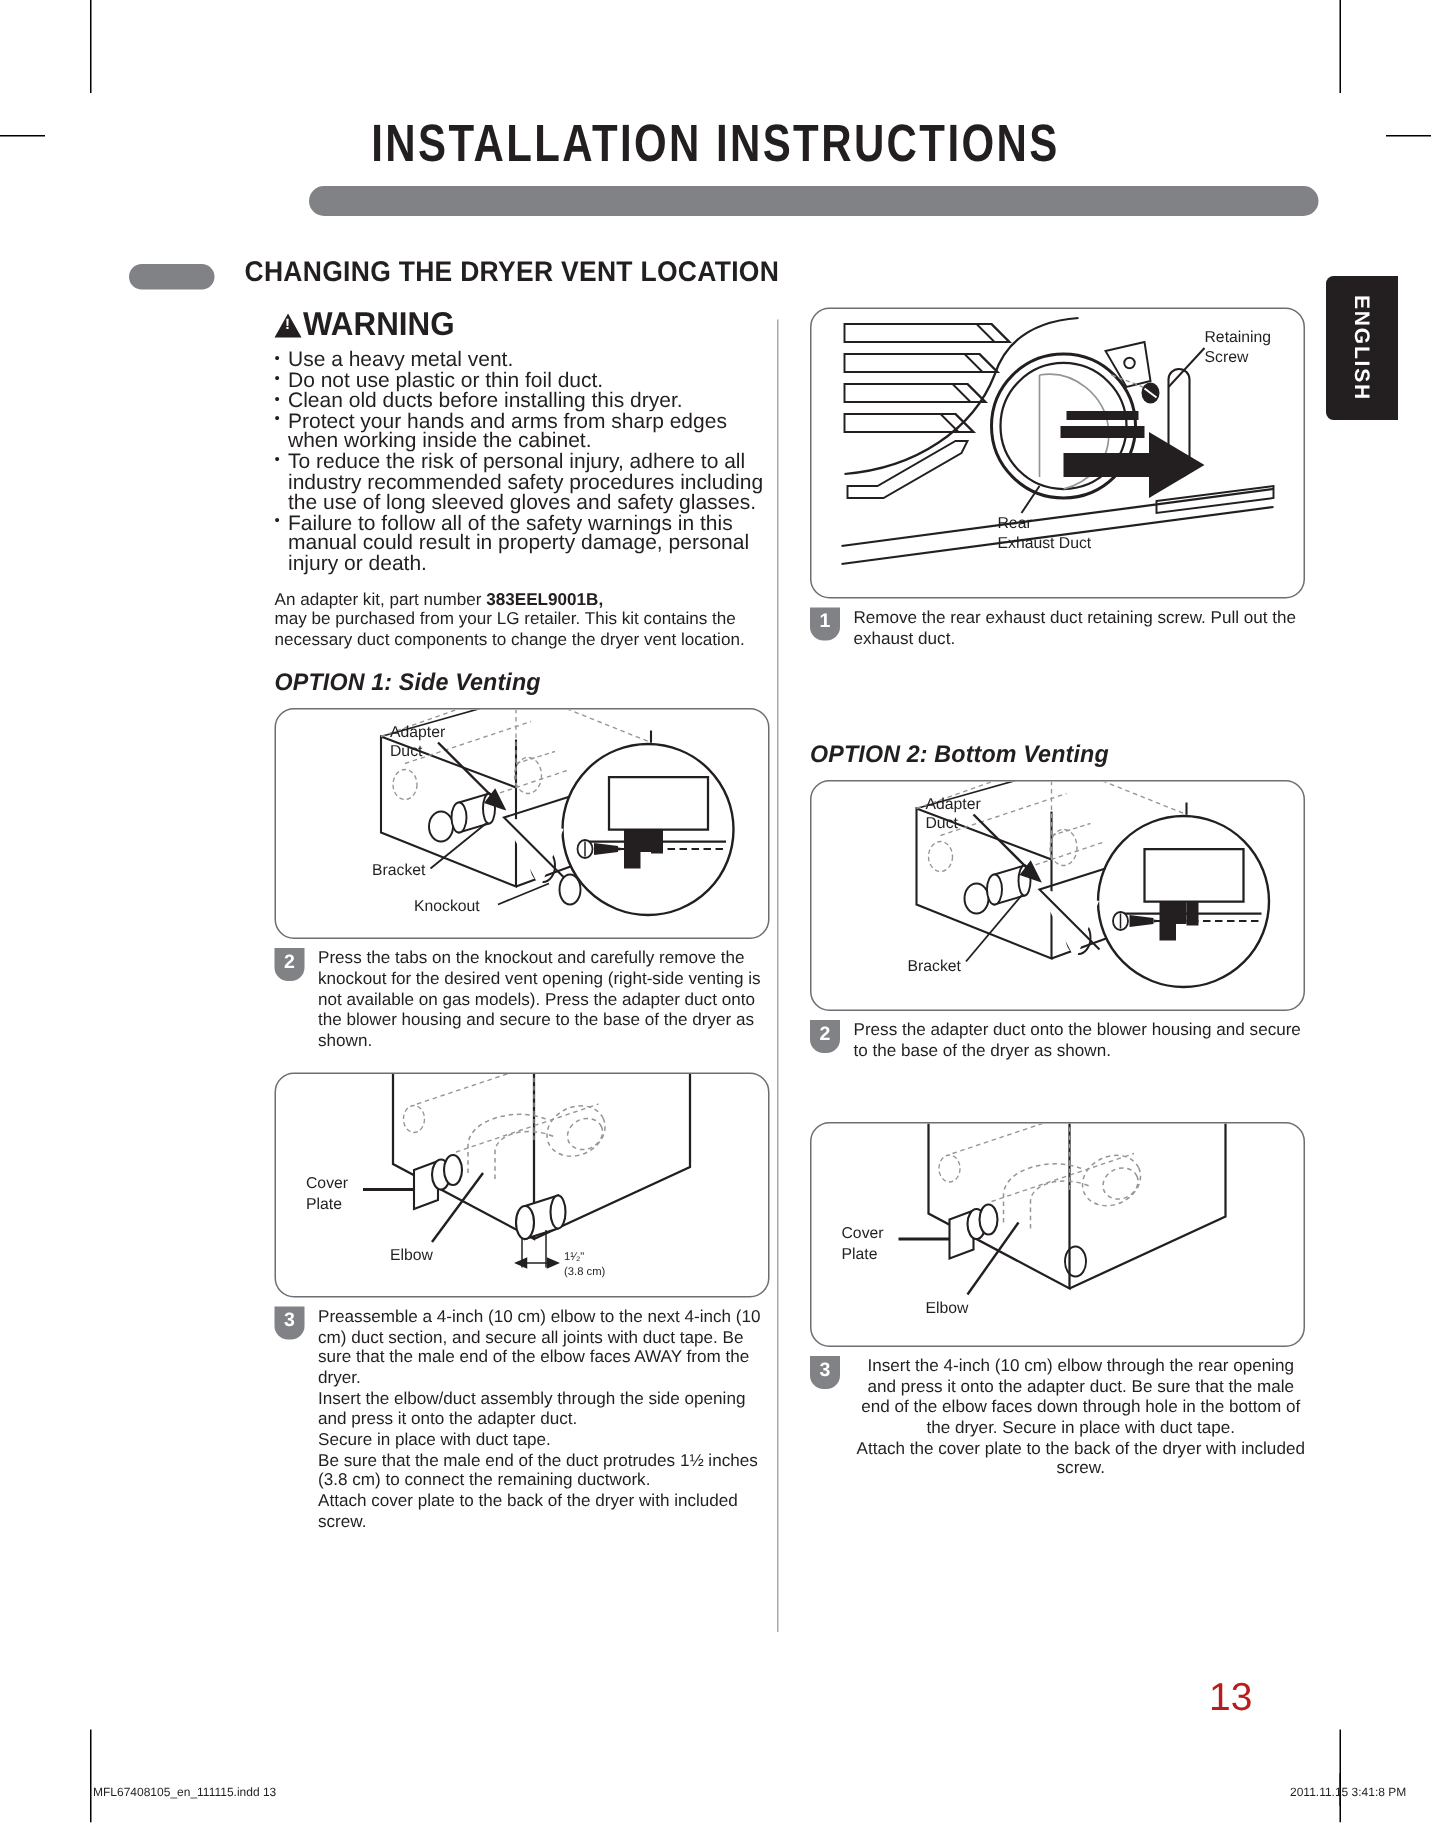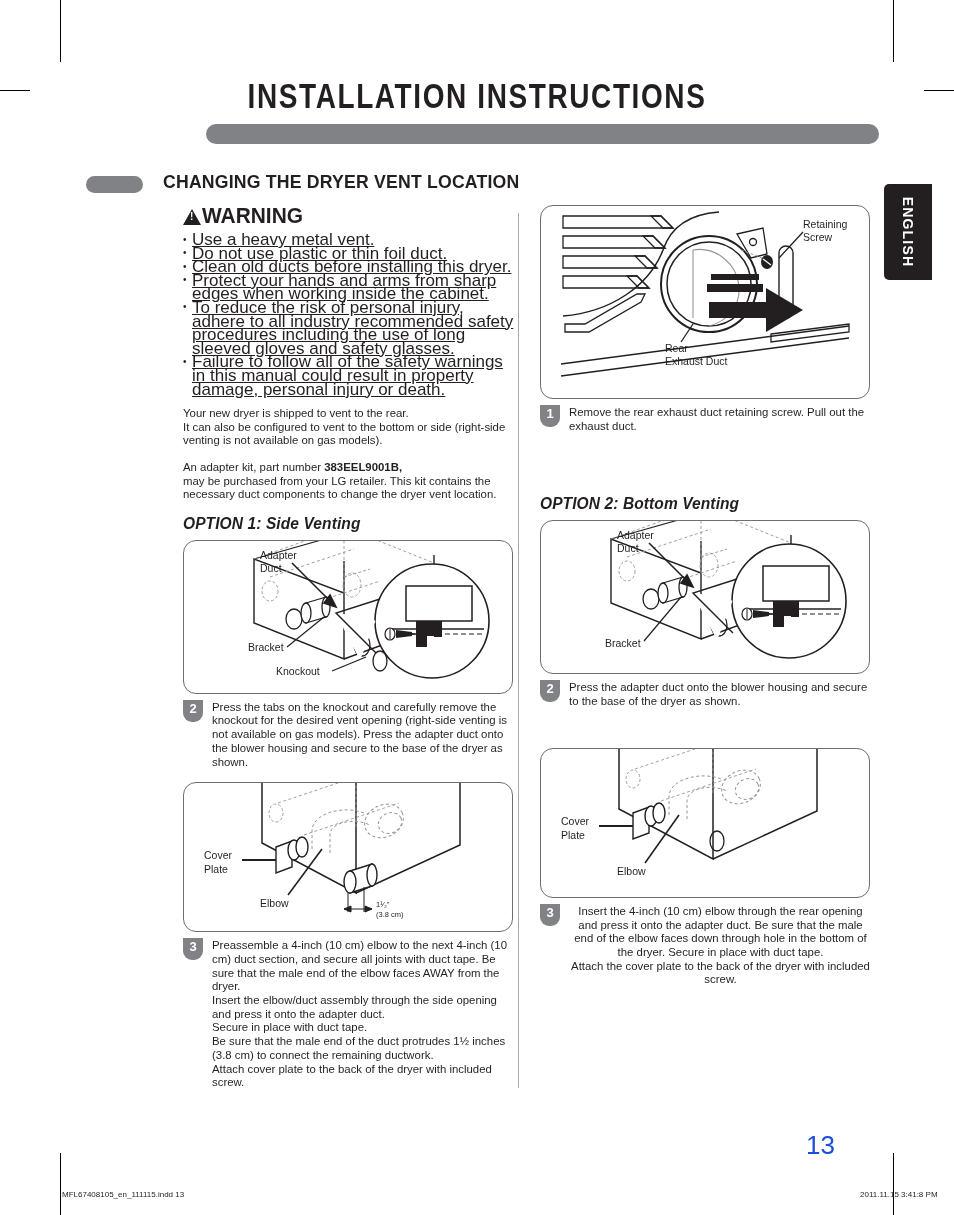--- a/index.html
+++ b/index.html
@@ -140,23 +140,22 @@
     font-size: 22px;
     line-height: 1;
     letter-spacing: 0px;
     transform: scaleX(0.95);
     transform-origin: left bottom;
   }
   ul.warn-list {
     list-style: none;
     margin: 0 0 11px 0;
     padding: 0;
-    font-size: 17px;
+    font-size: 14px;
     line-height: 13.6px;
-    text-decoration: underline;
   }
   ul.warn-list li {
     position: relative;
     padding-left: 9px;
     margin-bottom: 0px;
   }
   ul.warn-list li:before {
     content: "•";
     position: absolute;
     left: 0; top: -0.5px;
@@ -229,22 +228,21 @@
     flex: 1 1 auto;
   }
 
   
   .page-num {
     position: absolute;
     left: 806px;
     top: 1116px;
     font-size: 26px;
     font-family: "Liberation Sans Narrow", "Liberation Sans", sans-serif;
-    color: #1d4ed8;
-    margin-top: 14px;
+    color: #b91c1c;
   }
   .footer-left {
     position: absolute;
     left: 62px;
     top: 1190px;
     font-size: 8px;
     color: #231f20;
   }
   .footer-right {
     position: absolute;
@@ -298,22 +296,20 @@
 
   <ul class="warn-list">
     <li>Use a heavy metal vent.</li>
     <li>Do not use plastic or thin foil duct.</li>
     <li>Clean old ducts before installing this dryer.</li>
     <li>Protect your hands and arms from sharp edges when working inside the cabinet.</li>
     <li>To reduce the risk of personal injury, adhere to all industry recommended safety procedures including the use of long sleeved gloves and safety glasses.</li>
     <li>Failure to follow all of the safety warnings in this manual could result in property damage, personal injury or death.</li>
   </ul>
 
-  <p class="body-para" style="white-space: pre-line;">Your new dryer is shipped to vent to the rear.
-It can also be configured to vent to the bottom or side (right-side venting is not available on gas models).</p>
 
   <p class="body-para" style="white-space: pre-line;"><span>An adapter kit, part number </span><b>383EEL9001B,</b><span>
 may be purchased from your LG retailer. This kit contains the necessary duct components to change the dryer vent location.</span></p>
 
   <div class="option-head">OPTION 1: Side Venting</div>
 
   <div class="figure-shadow" style="width:328px;height:152px;">
   <div class="figure" style="width:328px;height:152px;">
     <svg viewBox="0 0 328 152" xmlns="http://www.w3.org/2000/svg">
       <g fill="none" stroke="#231f20" stroke-width="1.4">

